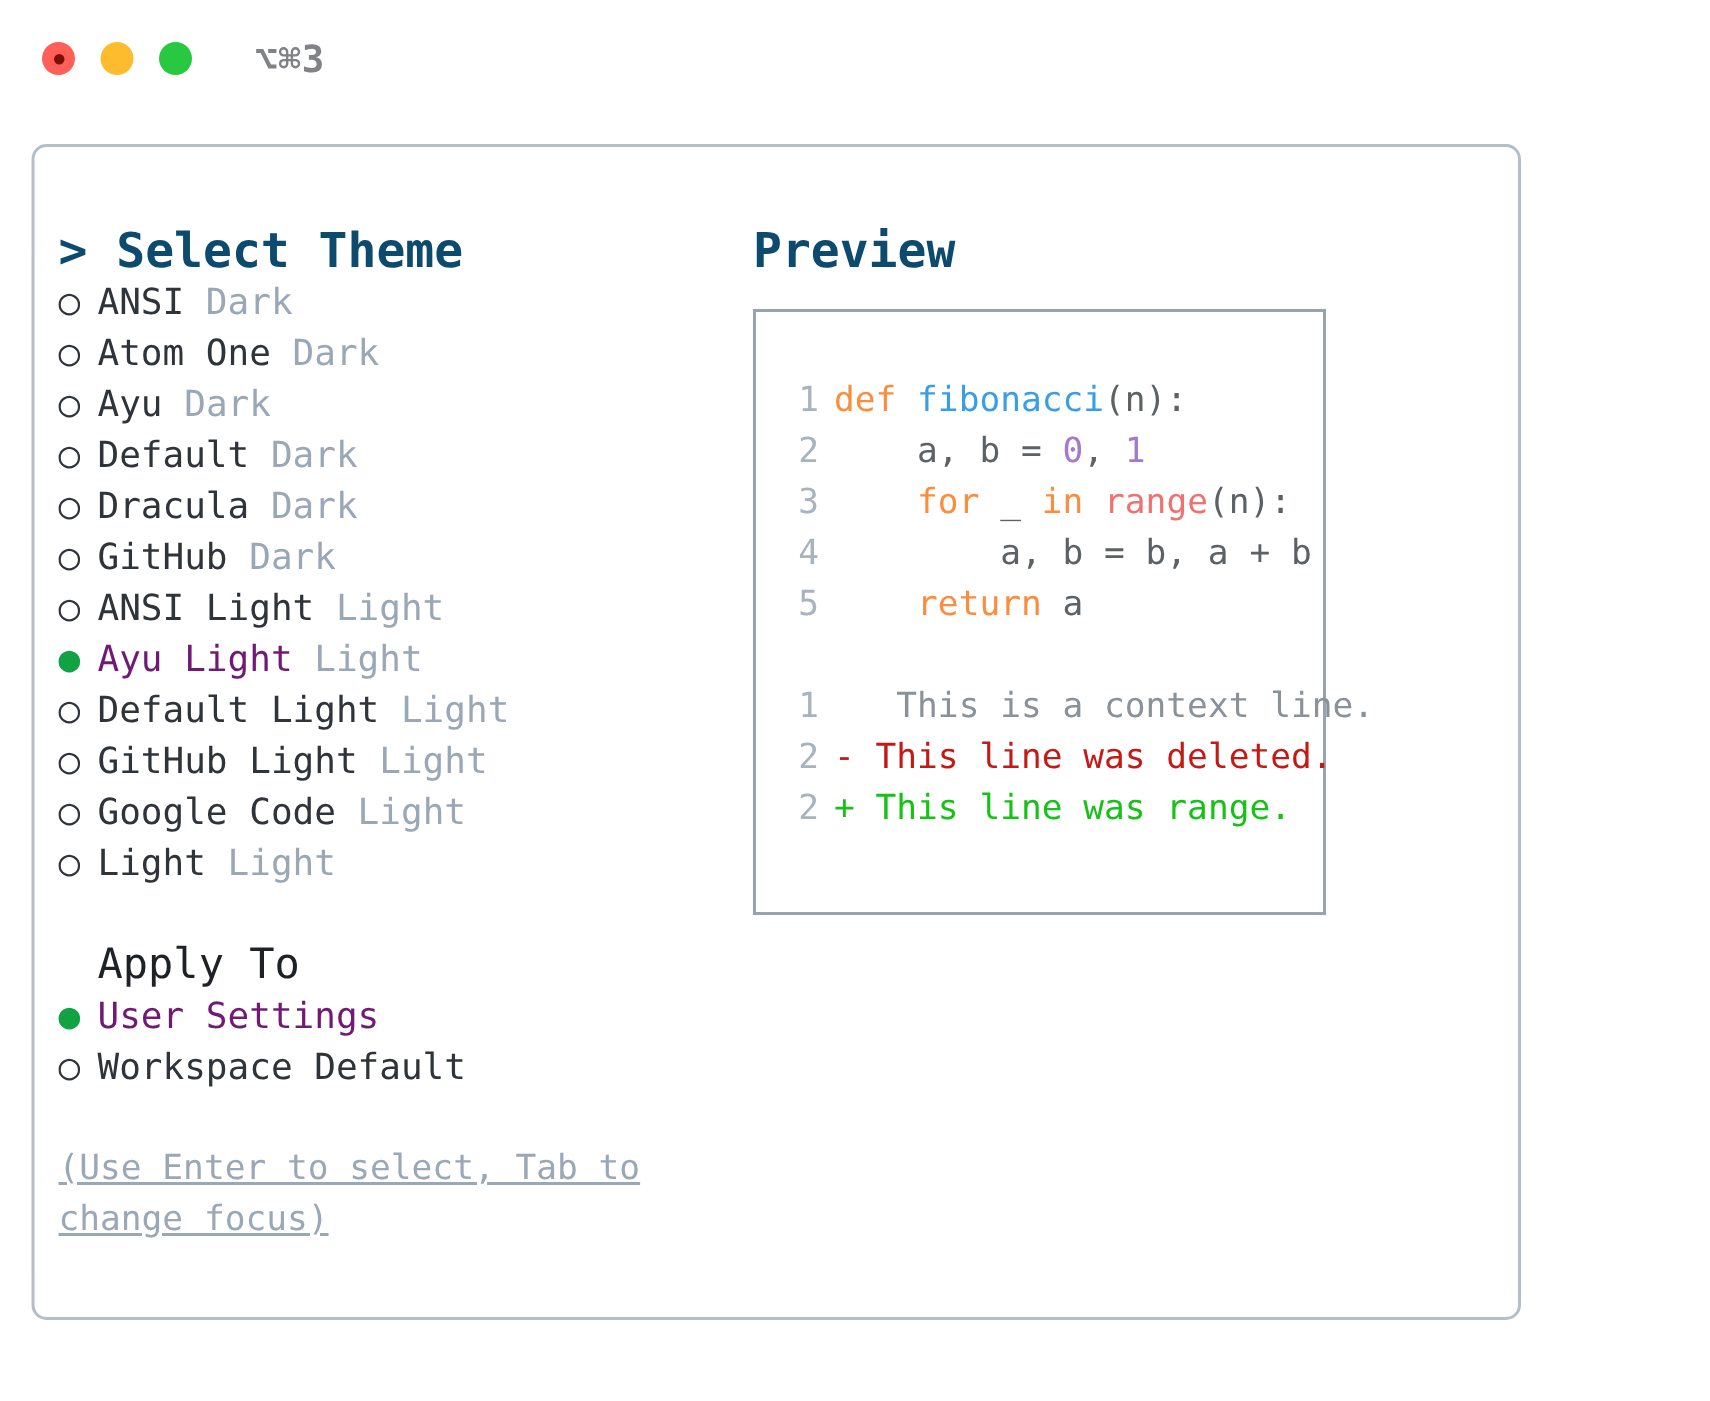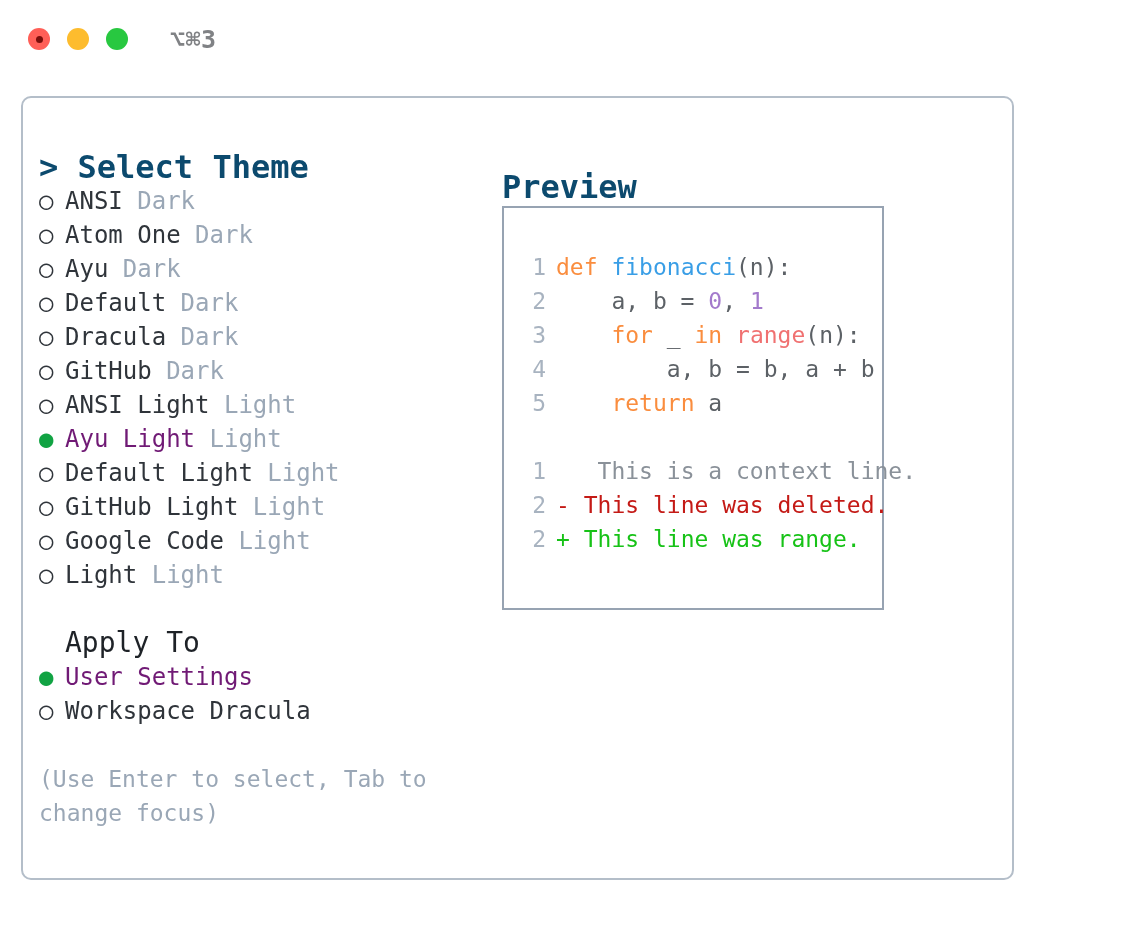--- a/index.html
+++ b/index.html
@@ -101,21 +101,20 @@
     position: absolute;
     left: 16px;
     top: 52px;
     width: 440px;
   }
   .col-right {
     position: absolute;
     left: 479px;
     top: 52px;
     width: 500px;
-    margin-top: 20px;
   }
 
   .heading {
     font-size: 32px;
     font-weight: 700;
     color: #0c4a6e;
     line-height: 34px;
     white-space: pre;
   }
   .heading-plain {
@@ -146,20 +145,21 @@
   }
 
   .spacer-block { height: 34px; }
 
   .hint {
     font-size: 23px;
     line-height: 34px;
     color: #9aa7b6;
     width: 400px;
     white-space: normal;
+    text-decoration: underline;
   }
 
   
   .code-box {
     position: absolute;
     left: 479px;
     top: 108px;
     width: 382px;
     height: 404px;
     border: 2px solid #97a3b2;
@@ -230,21 +230,21 @@
             <div class="option"><span class="bullet">○</span><span class="label">GitHub Light</span><span class="variant"> Light</span></div>
             <div class="option"><span class="bullet">○</span><span class="label">Google Code</span><span class="variant"> Light</span></div>
             <div class="option"><span class="bullet">○</span><span class="label">Light</span><span class="variant"> Light</span></div>
           </div>
 
         <div class="spacer-block"></div>
 
         <div class="heading-plain" style="padding-left:26px;">Apply To</div>
         <div id="apply-list">
             <div class="option selected"><span class="bullet">●</span><span class="label">User Settings</span></div>
-            <div class="option"><span class="bullet">○</span><span class="label">Workspace Dracula</span></div>
+            <div class="option"><span class="bullet">○</span><span class="label">Workspace Default</span></div>
           </div>
 
         <div class="spacer-block"></div>
 
         <div class="hint">(Use Enter to select, Tab to change focus)</div>
       </div>
 
       <div class="col-right">
         <div class="heading">Preview</div>
       </div>

